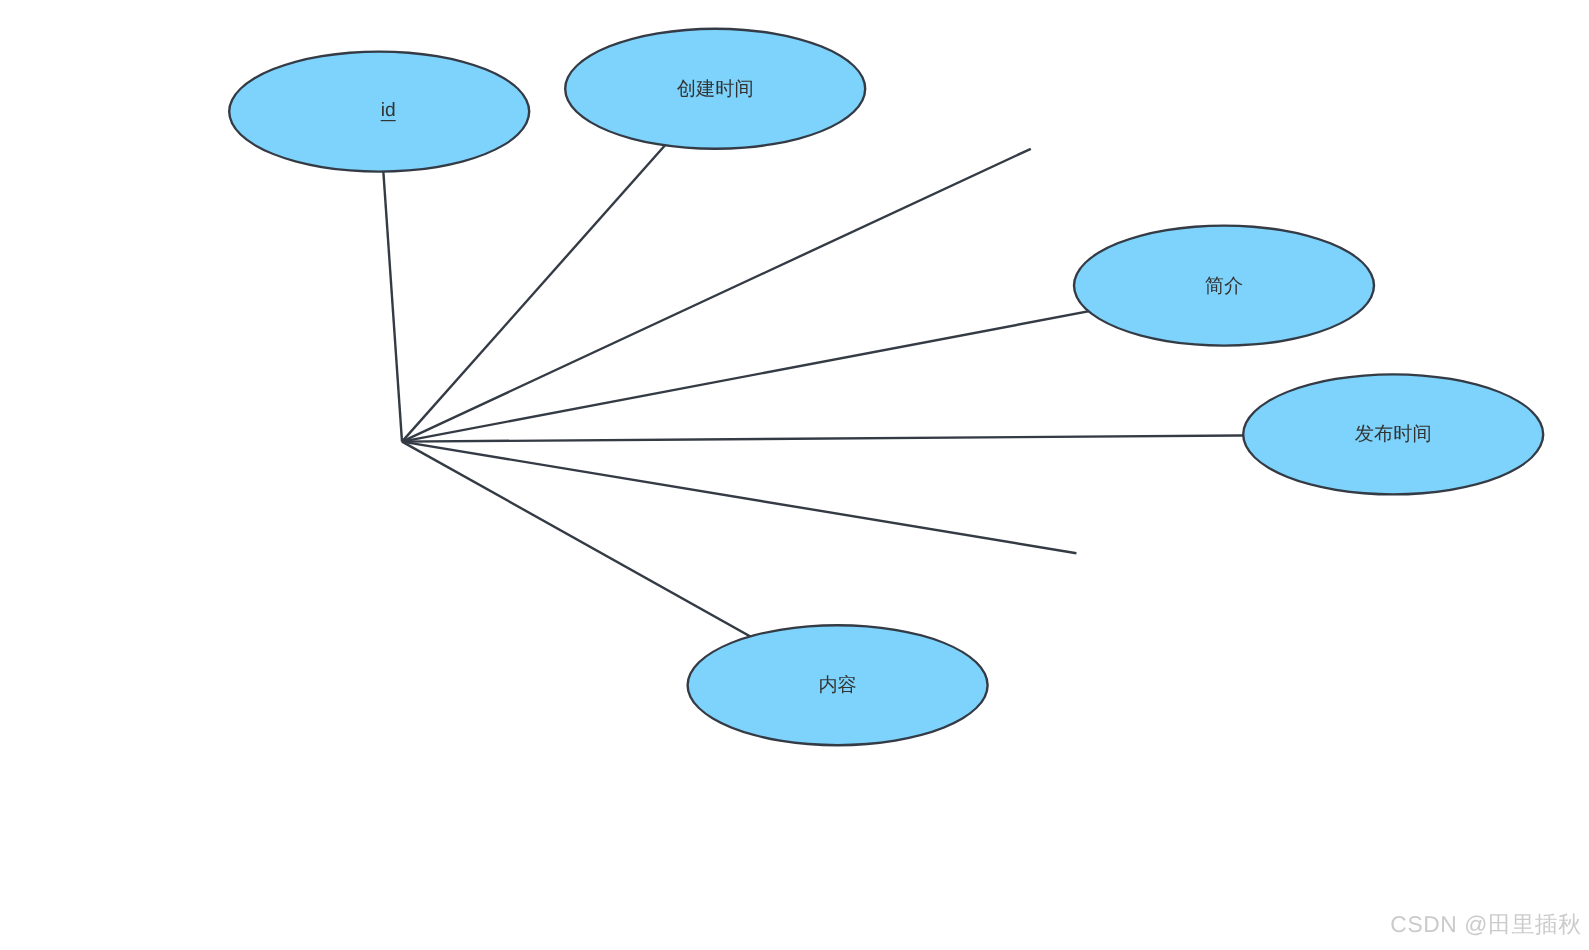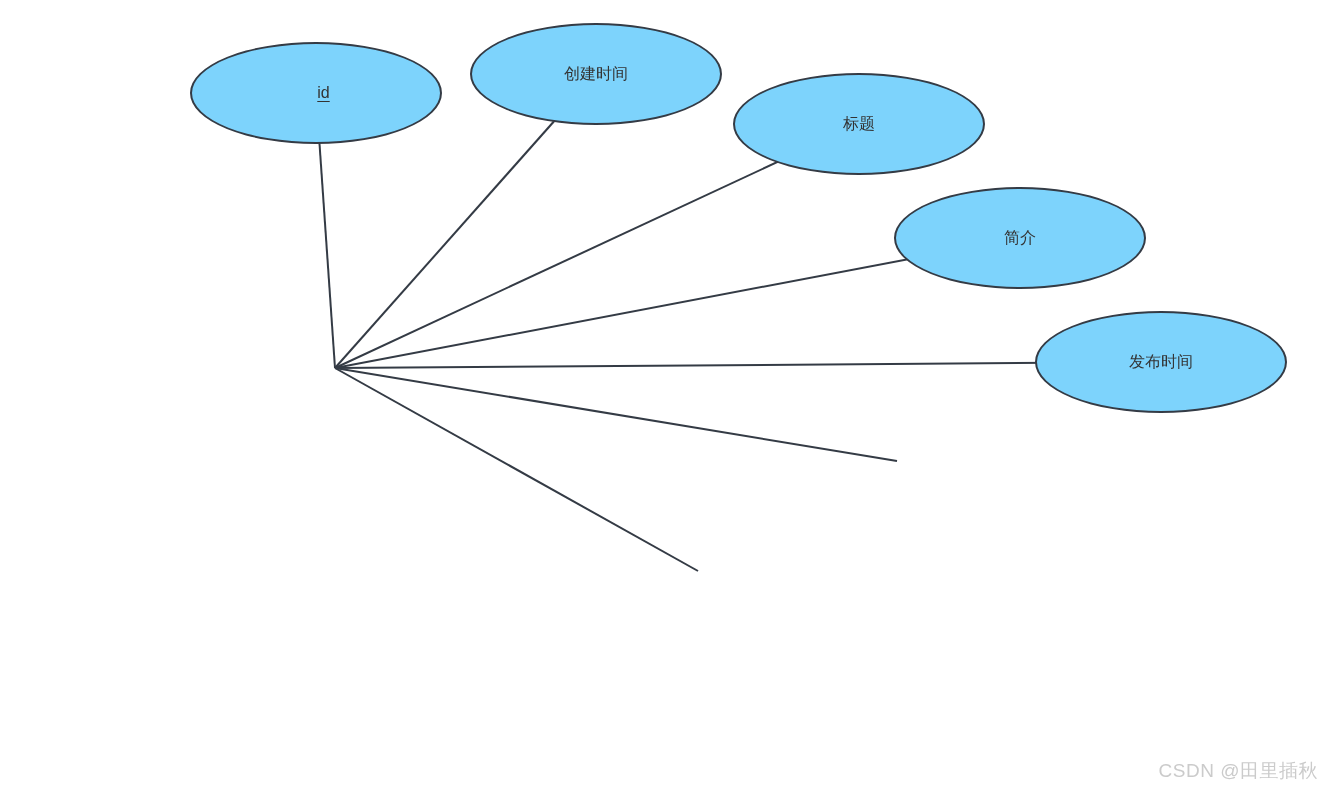--- a/index.html
+++ b/index.html
@@ -68,29 +68,29 @@
 
 
   <div class="node attr attr-id">
     <span class="pk">id</span>
   </div>
 
   <div class="node attr attr-created">
     <span>创建时间</span>
   </div>
 
-  <div class="node attr attr-title">
-    <span>标题</span>
-  </div>
 
   <div class="node attr attr-brief">
     <span>简介</span>
   </div>
 
   <div class="node attr attr-publish">
     <span>发布时间</span>
   </div>
 
 
+  <div class="node attr attr-content">
+    <span>内容</span>
+  </div>
 
   <div class="watermark">CSDN @田里插秋</div>
 
 </div>
 
 </body></html>

